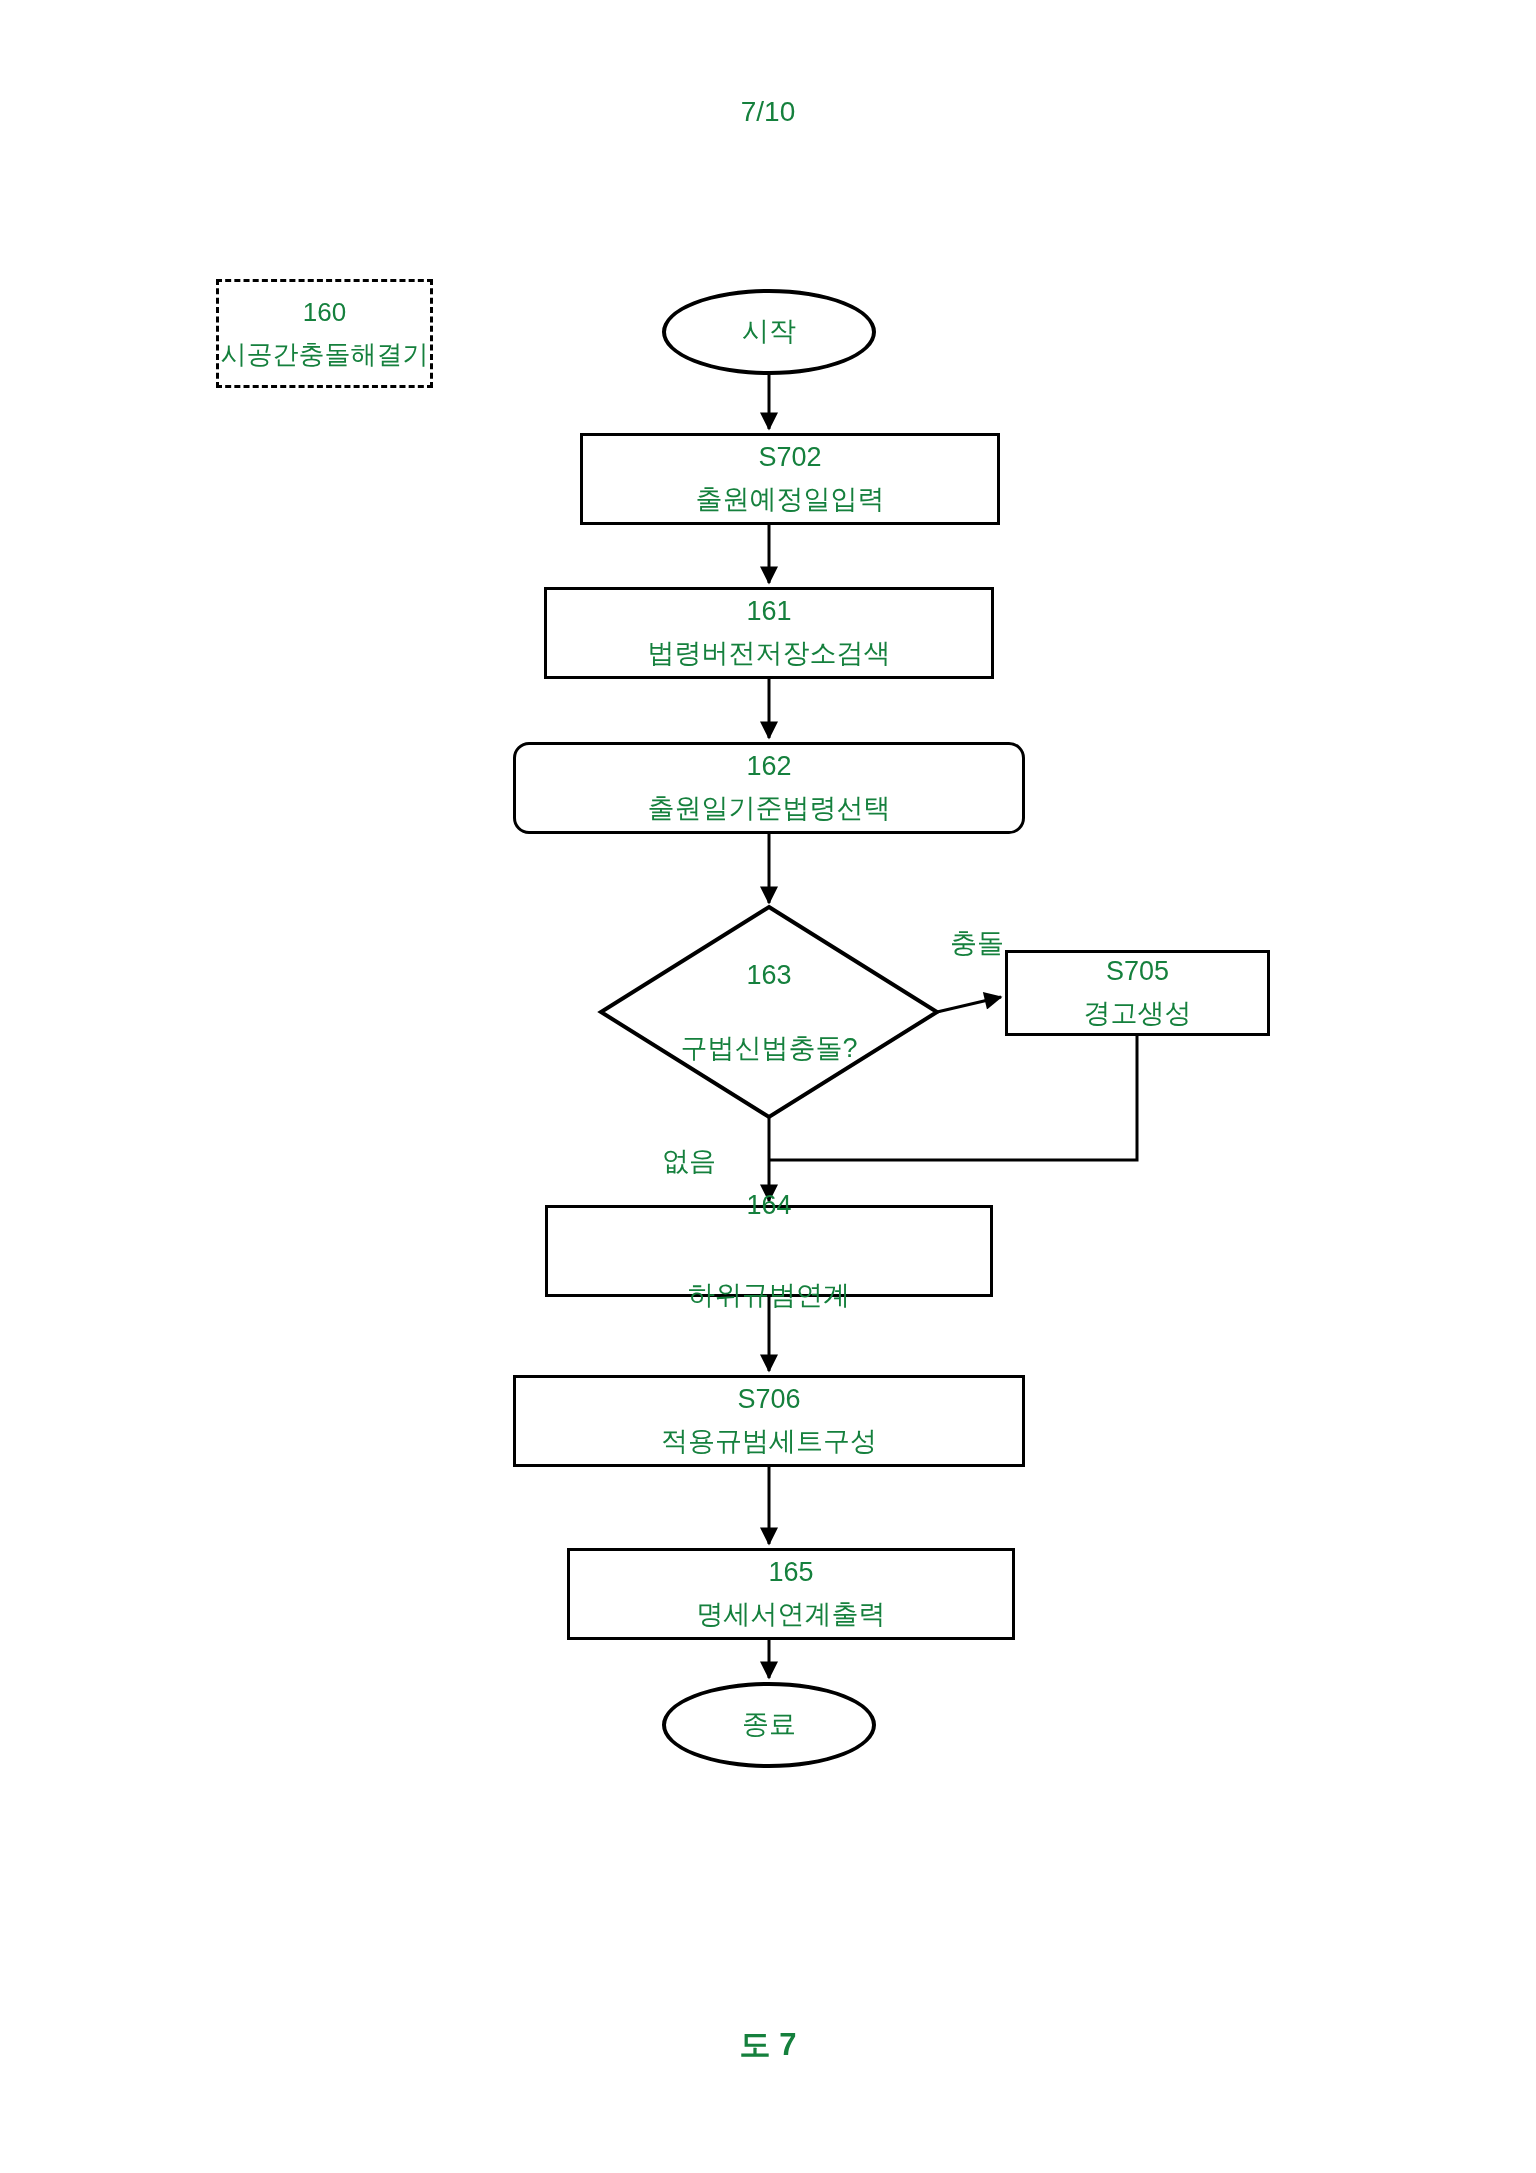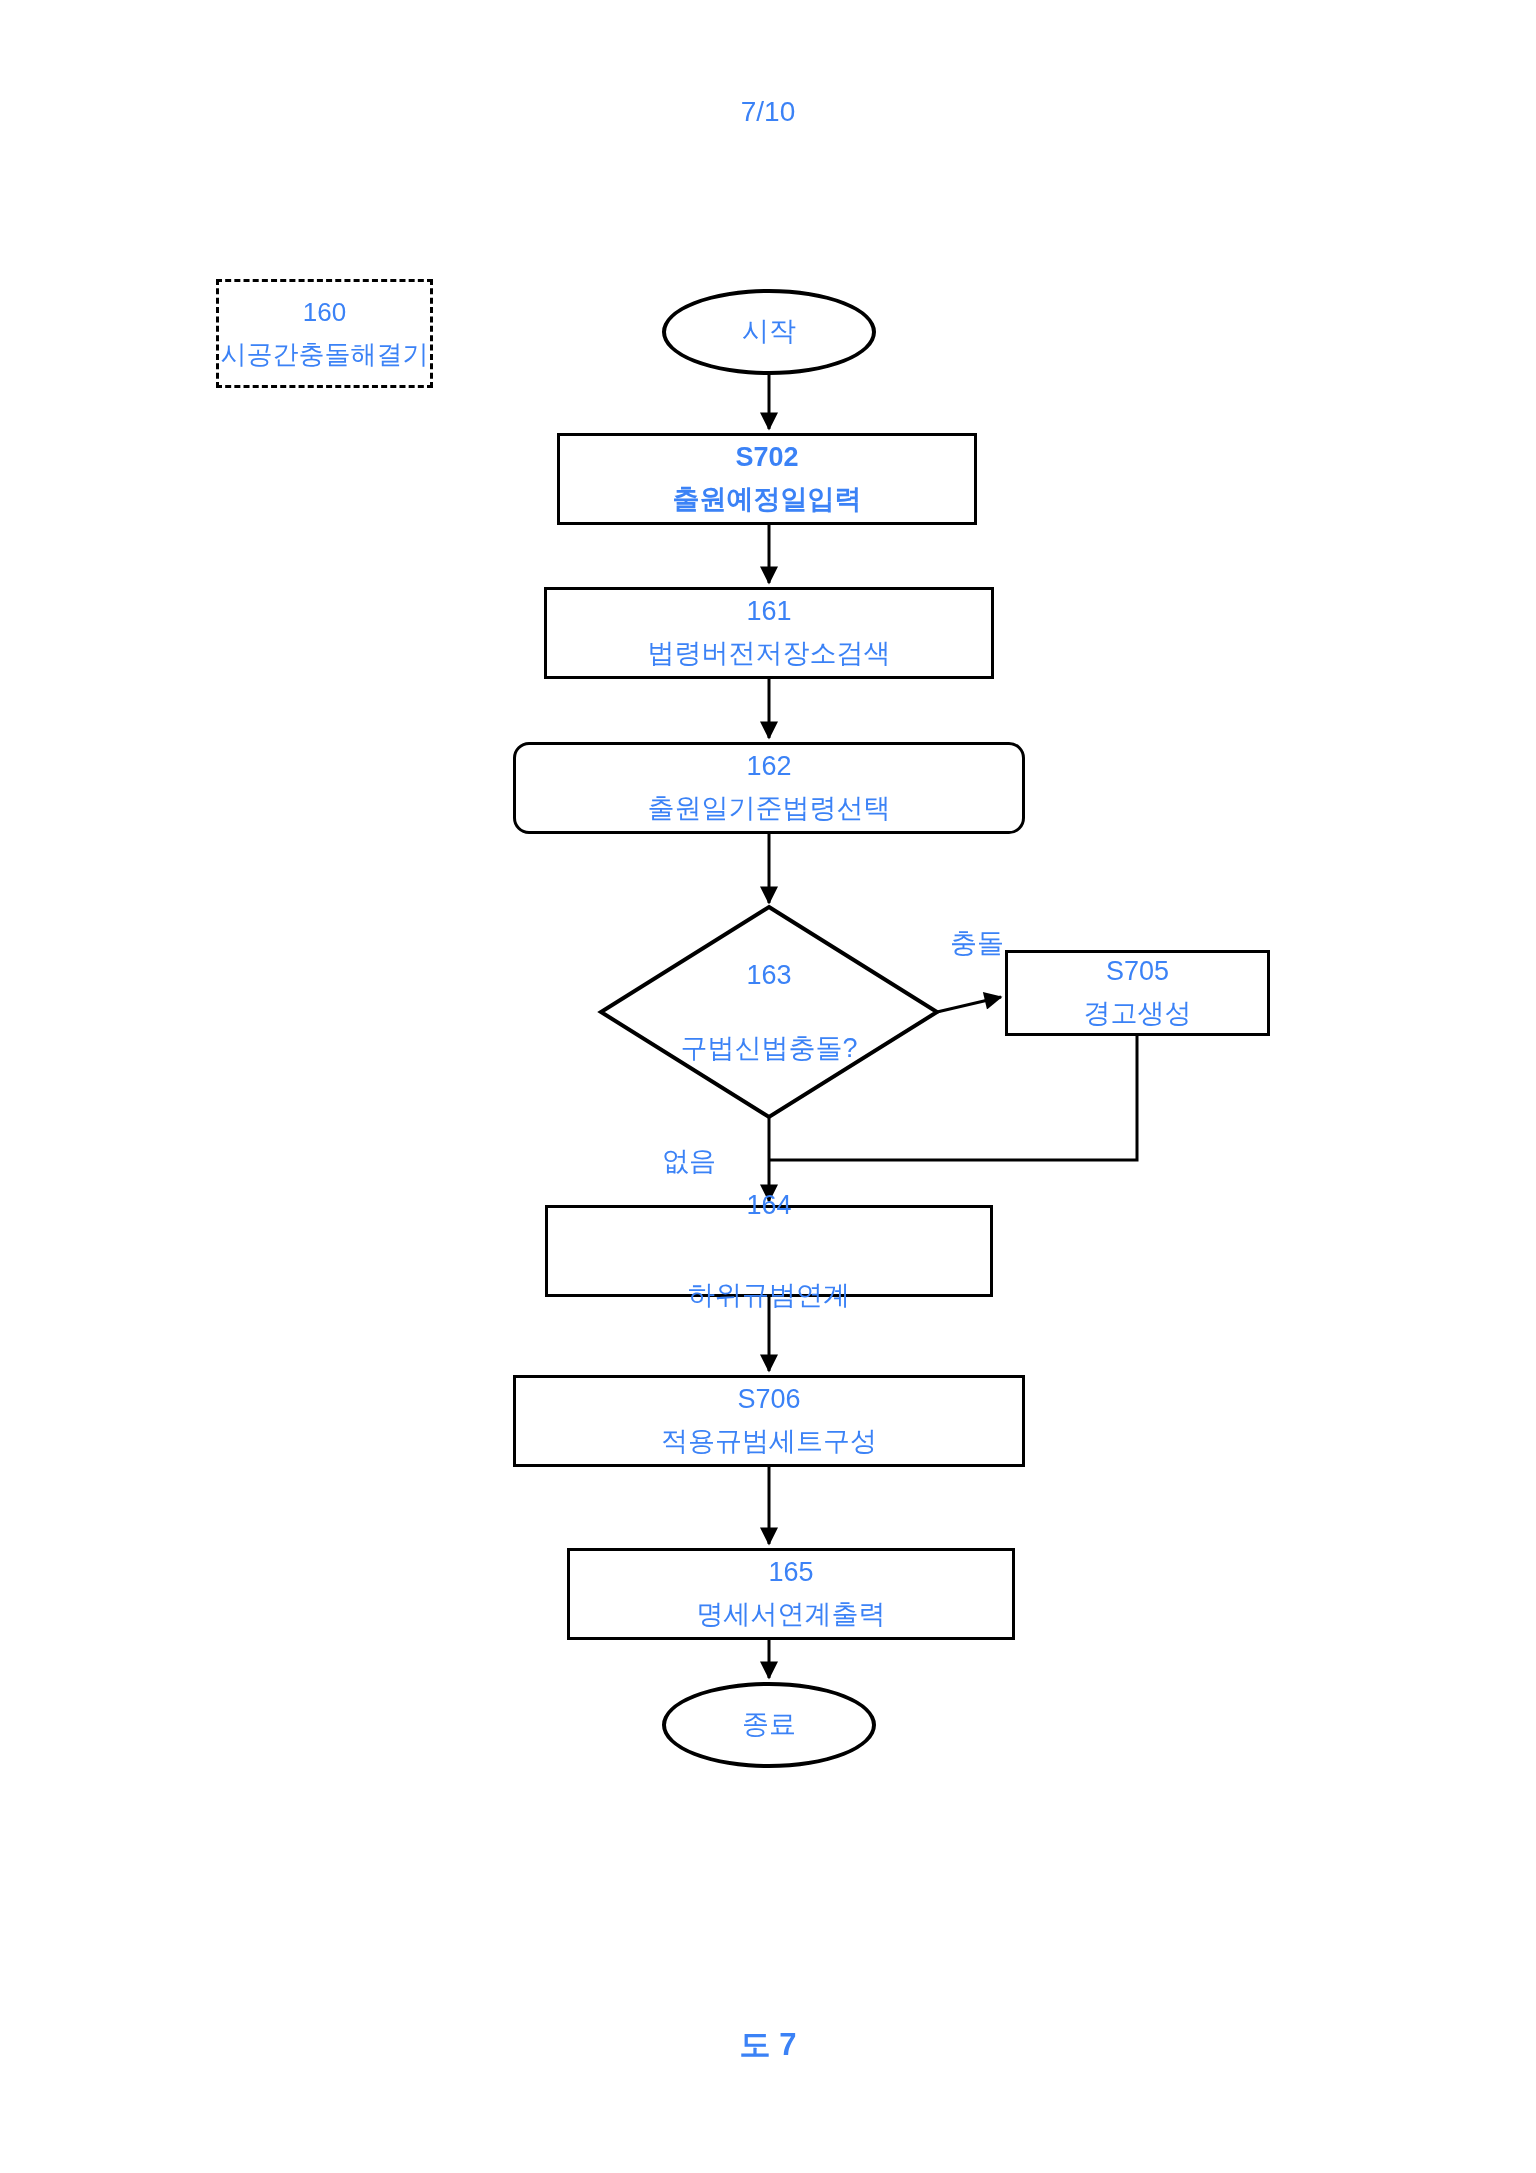--- a/index.html
+++ b/index.html
@@ -2,21 +2,21 @@
 <html><head>
 <meta charset="utf-8">
 <style>
   html, body { margin: 0; padding: 0; background: #ffffff; }
   .page {
     position: relative;
     width: 1536px;
     height: 2173px;
     background: #ffffff;
     font-family: "Liberation Sans", "DejaVu Sans", sans-serif;
-    color: #3b82f6;
+    color: #15803d;
     overflow: hidden;
   }
   .page-number {
     position: absolute;
     top: 96px;
     left: 0;
     width: 100%;
     text-align: center;
     font-size: 28px;
   }
@@ -114,21 +114,21 @@
 
   <div class="module-box" style="left:216px; top:279px; width:217px; height:109px;">
     <div>160</div>
     <div>시공간충돌해결기</div>
   </div>
 
   <div class="node terminator" style="left:662px; top:289px; width:214px; height:86px;">
     <div>시작</div>
   </div>
 
-  <div class="node" style="left:557px; top:433px; width:420px; height:92px;font-weight:bold;">
+  <div class="node" style="left:580px; top:433px; width:420px; height:92px;">
     <div>S702</div>
     <div>출원예정일입력</div>
   </div>
 
   <div class="node" style="left:544px; top:587px; width:450px; height:92px;">
     <div>161</div>
     <div>법령버전저장소검색</div>
   </div>
 
   <div class="node" style="left:513px; top:742px; width:512px; height:92px;border-radius:16px;">

